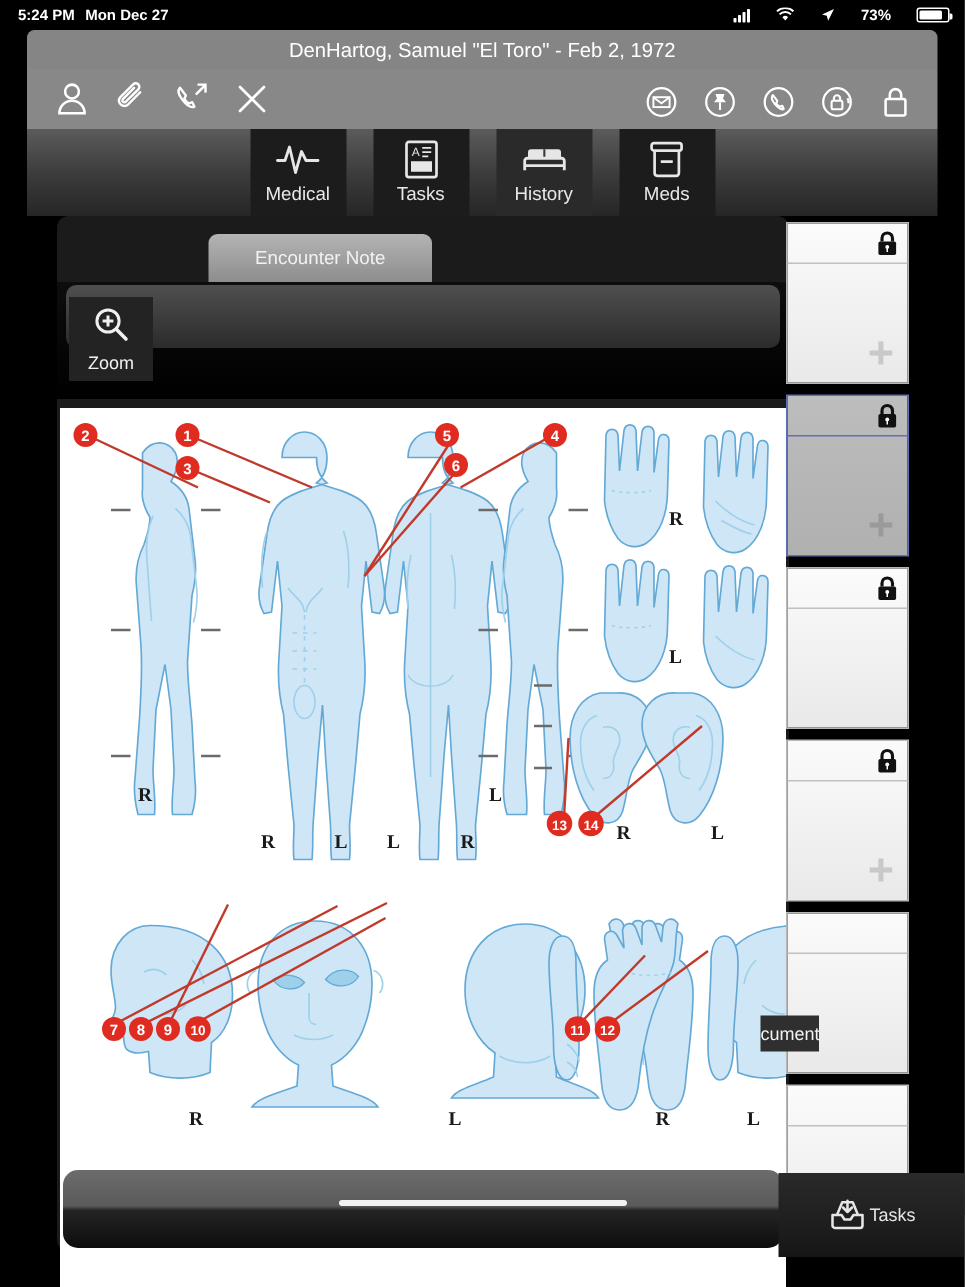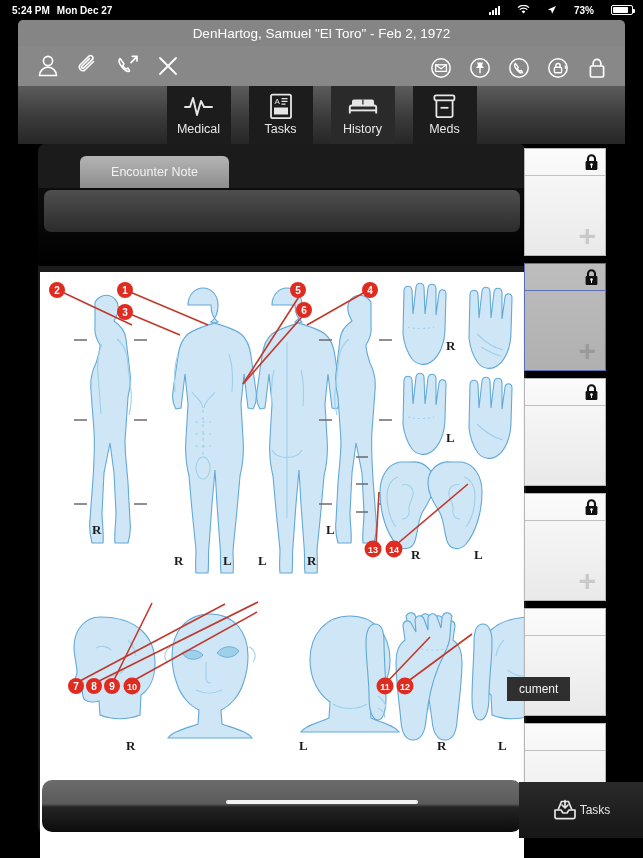--- a/index.html
+++ b/index.html
@@ -75,21 +75,21 @@
 
   
   .appwin {
     position: absolute; top: 144px; left: 38px; width: 488px; height: 692px;
     background: #1b1b1b;
     border-radius: 8px 8px 10px 10px;
   }
   .subtabs {
     position: absolute; top: 0; left: 0; width: 488px; height: 44px;
     background: #1b1b1b; border-radius: 8px 8px 0 0;
-    display: flex; align-items: flex-end; padding-left: 42px;
+    display: flex; align-items: flex-end; padding-left: 101px;
   }
   .stab {
     width: 149px; height: 32px; font-size: 12.5px; color: #eaeaea;
     display: flex; align-items: center; justify-content: center;
     border-radius: 6px 6px 0 0; cursor: pointer;
   }
   .stab.sel { background: linear-gradient(#b4b4b4, #8d8d8d); color: #f2f2f2; }
   .stab.unsel { background: linear-gradient(#2e2e2e, #151515); color: #eeeeee; }
 
   .toolrow {
@@ -141,21 +141,21 @@
   .card.selected {
     background: linear-gradient(#bdbdbd, #b0b0b0);
     border: 1px solid #5d6fb5;
   }
   .card.selected .chead { border-bottom: 1px solid #5d6fb5; }
   .card.selected .plus { color: #9a9a9a; }
 
   .doctip {
     position: absolute; left: -18px; top: 68px;
     background: #2f2f2f; color: #f2f2f2; font-size: 12px;
-    padding: 5px 12px; white-space: nowrap;
+    padding: 5px 0; white-space: nowrap;
   }
   .taskbtn {
     position: absolute; left: 519px; top: 782px; width: 124px; height: 56px;
     background: linear-gradient(#2a2a2a, #161616);
     color: #e6e6e6; font-size: 12px;
     display: flex; flex-direction: row; align-items: center; justify-content: center;
     gap: 2px; cursor: pointer;
   }
   .homeind {
     position: absolute; bottom: 6px; left: 50%; transform: translateX(-50%);
@@ -316,20 +316,30 @@
   <div class="appwin">
 
     <div class="subtabs">
       <div class="stab sel">
         <span>Encounter Note</span>
       </div>
     </div>
 
     <div class="toolrow">
       <div class="pillbar"></div>
+      <div class="zoombtn">
+        <span>
+          <svg width="26" height="26" viewBox="0 0 26 26">
+              <circle cx="11" cy="11" r="7.4" fill="none" stroke="#f0f0f0" stroke-width="2"></circle>
+              <path d="M11 7.4v7.2M7.4 11h7.2" stroke="#f0f0f0" stroke-width="2"></path>
+              <path d="M16.4 16.4 23 23" stroke="#f0f0f0" stroke-width="2.4" stroke-linecap="round"></path>
+            </svg>
+        </span>
+        <span>Zoom</span>
+      </div>
     </div>
 
     <div class="canvas">
       <svg width="484" height="620" viewBox="0 0 484 620">
         <defs>
           <g id="tick">
               <path d="M0 0h14" stroke="#6b6b6b" stroke-width="1.6"></path>
             </g>
         </defs>
 

